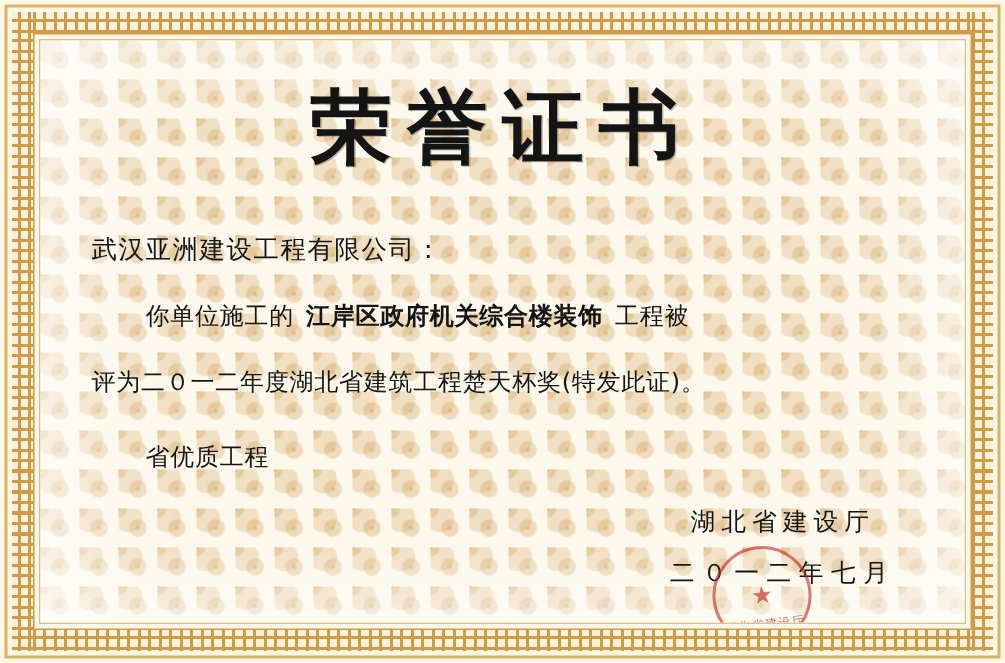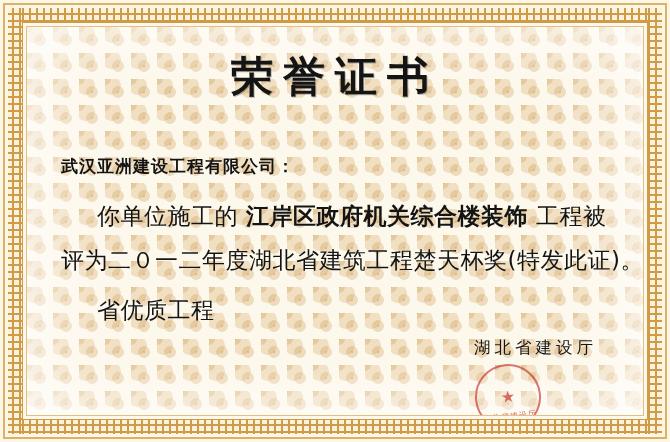--- a/index.html
+++ b/index.html
@@ -116,46 +116,46 @@
     color: #1a1a1a;
   }
 
   .title {
     position: absolute;
     top: 22px;
     left: 0;
     right: 0;
     text-align: center;
     font-family: "DejaVu Serif", "Liberation Serif", serif;
-    font-size: 42px;
+    font-size: 54px;
     letter-spacing: 10px;
     font-weight: bold;
     color: #141414;
     text-shadow: 1px 1px 0 rgba(0,0,0,0.25);
     white-space: nowrap;
   }
 
   .recipient {
     position: absolute;
     top: 128px;
     left: 34px;
     font-family: "DejaVu Sans", "Liberation Sans", sans-serif;
     font-size: 17px;
-    font-weight: bold;
+    font-weight: normal;
     letter-spacing: 1px;
     color: #141414;
     white-space: nowrap;
   }
 
   .body-line {
     position: absolute;
     left: 34px;
     right: 24px;
     font-family: "DejaVu Sans", "Liberation Sans", sans-serif;
-    font-size: 23px;
+    font-size: 16px;
     letter-spacing: 0.5px;
     color: #141414;
     white-space: nowrap;
   }
   .body-line-1 { top: 174px; padding-left: 36px; }
   .body-line-1 .project {
     display: inline-block;
     padding: 0 8px;
     font-weight: bold;
   }
@@ -241,20 +241,21 @@
       <div class="body-line body-line-1">
         <span>你单位施工的</span><span class="project">江岸区政府机关综合楼装饰</span><span>工程被</span>
       </div>
 
       <div class="body-line body-line-2">评为二０一二年度湖北省建筑工程楚天杯奖(特发此证)。</div>
 
       <div class="body-line body-line-3">省优质工程</div>
 
       <div class="signature">
         <span>湖北省建设厅</span>
+        <span class="date">二０一二年七月</span>
       </div>
 
       <div class="seal">
         <div class="seal-text">湖北省建设厅</div>
       </div>
 
     </div>
   </div>
 </div>
 

